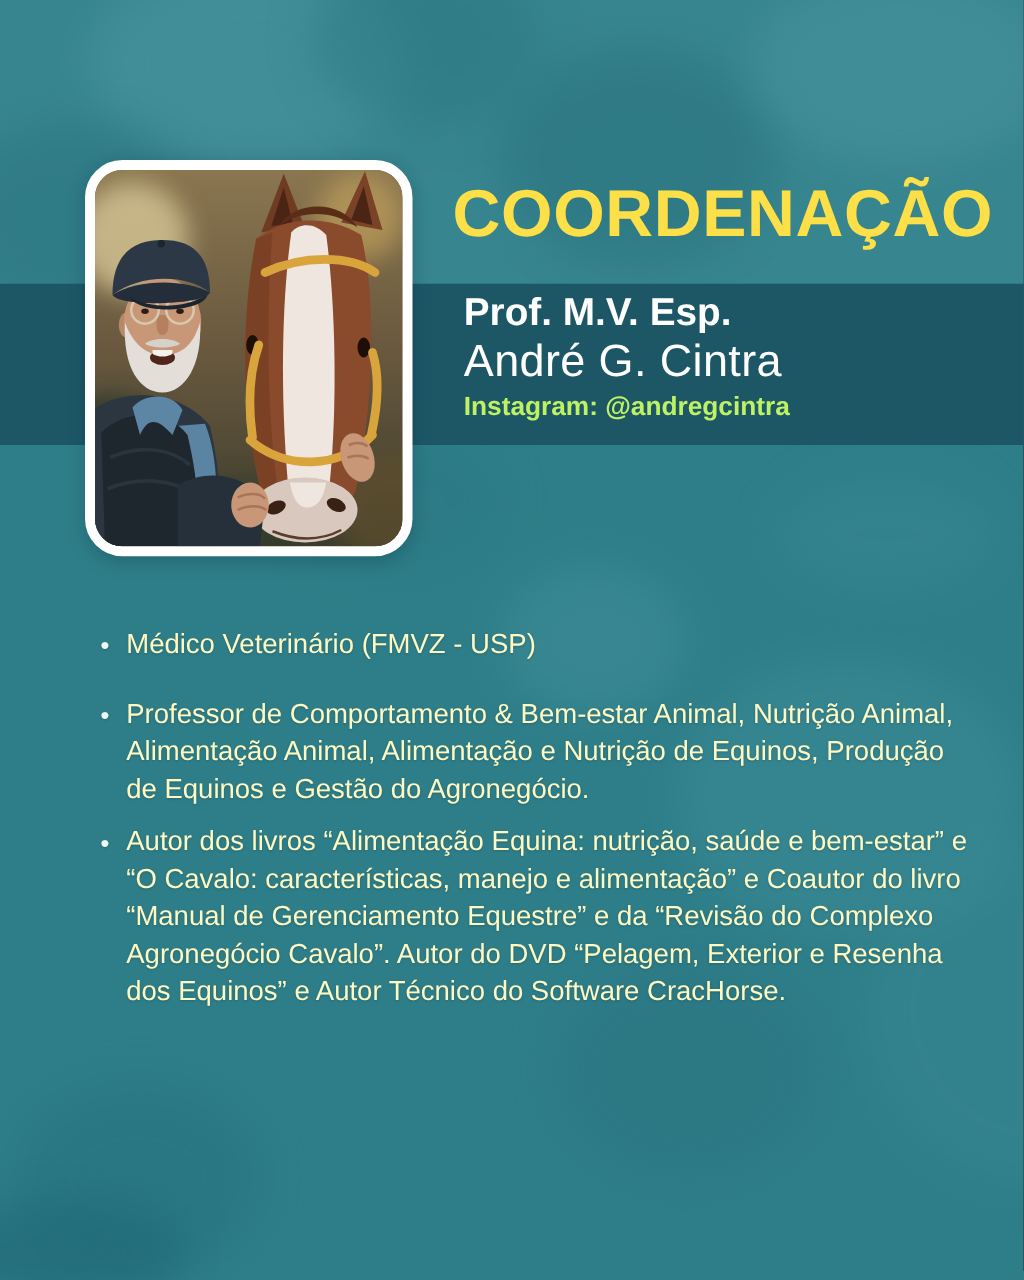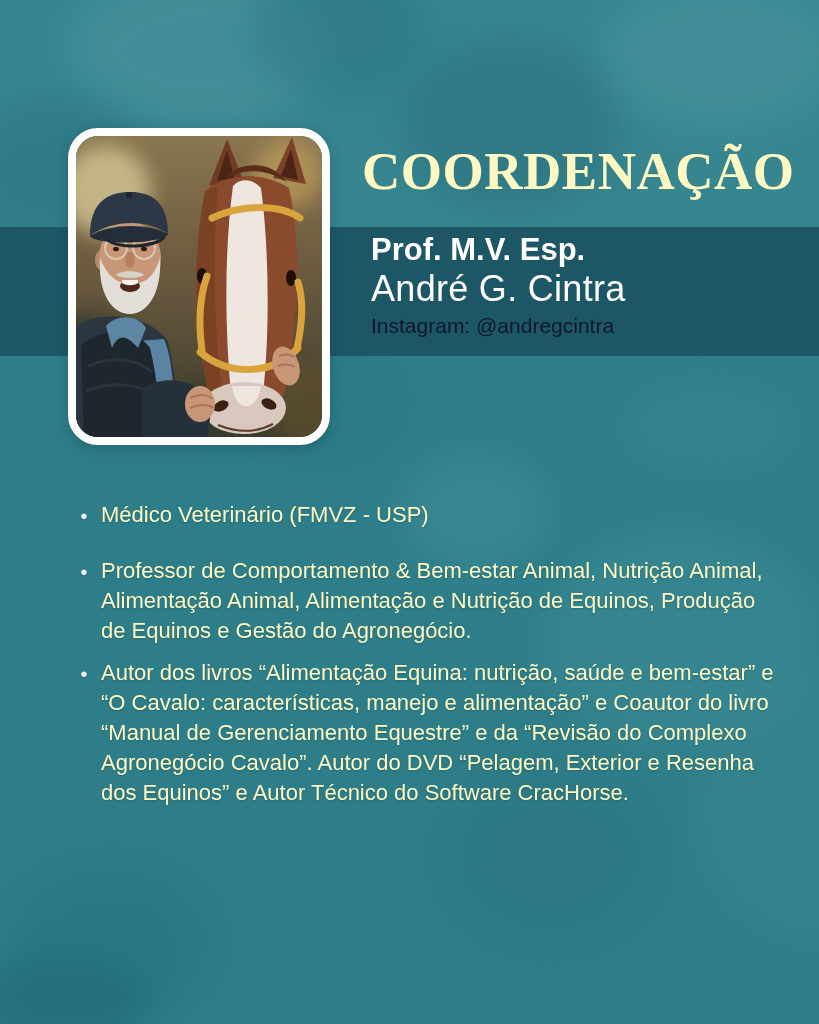--- a/index.html
+++ b/index.html
@@ -33,29 +33,28 @@
   .b-h7{left:-50px;top:735px;width:200px;height:80px;background:#1e6573;opacity:.55;}
   .b-h8{left:240px;top:120px;width:160px;height:110px;background:#2a7984;opacity:.5;}
   
   .band{
     position:absolute;left:0;top:227px;width:819px;height:129px;
     background:#1d5766;z-index:2;
   }
   
   .title{
     position:absolute;left:362px;top:141px;z-index:4;
-    font-size:53px;font-weight:800;letter-spacing:.5px;color:#fef9c3;
+    font-size:53px;font-weight:800;letter-spacing:.5px;color:#fde047;
     white-space:nowrap;
-    font-family:Liberation Serif, serif;
   }
   
   .person{position:absolute;left:371px;top:231px;z-index:4;color:#ffffff;}
   .person .prefix{font-size:31px;font-weight:700;line-height:38px;}
   .person .name{font-size:36px;font-weight:400;line-height:40px;letter-spacing:.3px;}
-  .person .insta{font-size:21px;font-weight:400;line-height:28px;margin-top:3px;color:#0f172a;}
+  .person .insta{font-size:21px;font-weight:700;line-height:28px;margin-top:3px;color:#bef264;}
   
   .photo-card{
     position:absolute;left:68px;top:128px;width:262px;height:317px;
     border:8px solid #ffffff;border-radius:30px;box-sizing:border-box;
     overflow:hidden;z-index:3;background:#6b5a3f;
     box-shadow:0 4px 14px rgba(0,40,50,.25);
   }
   .photo-card svg{display:block;width:246px;height:301px;}
   
   .credentials{

